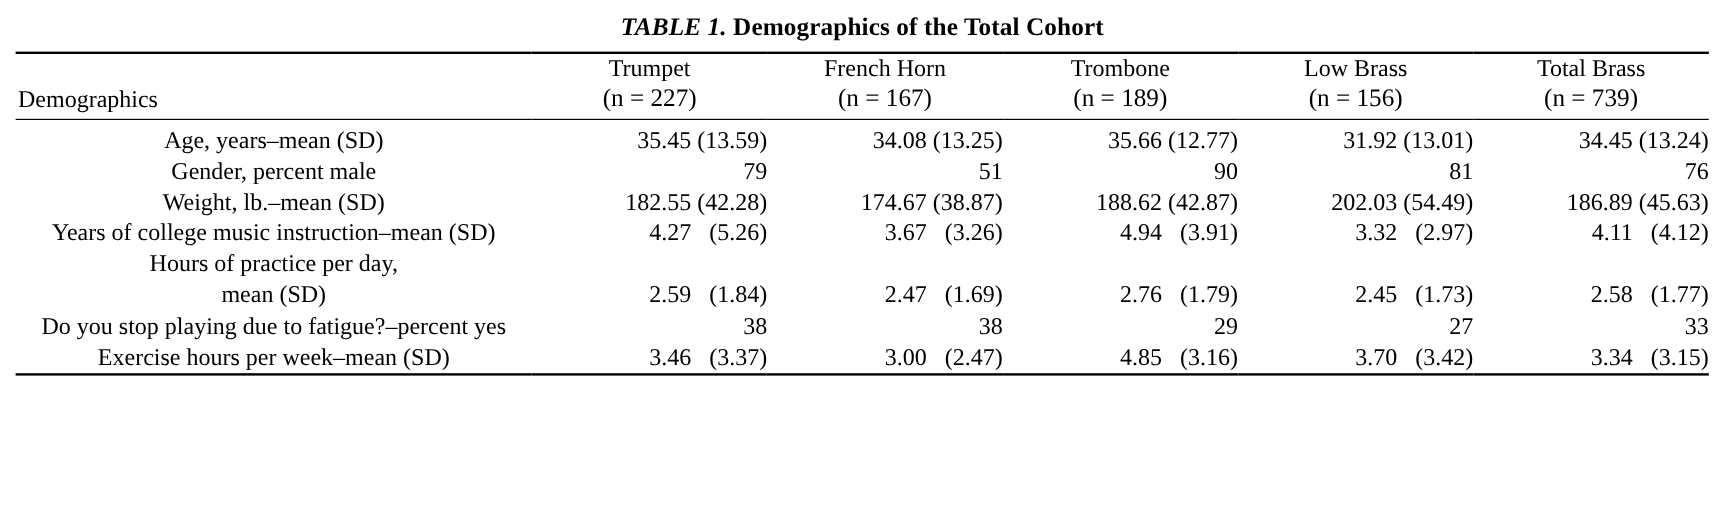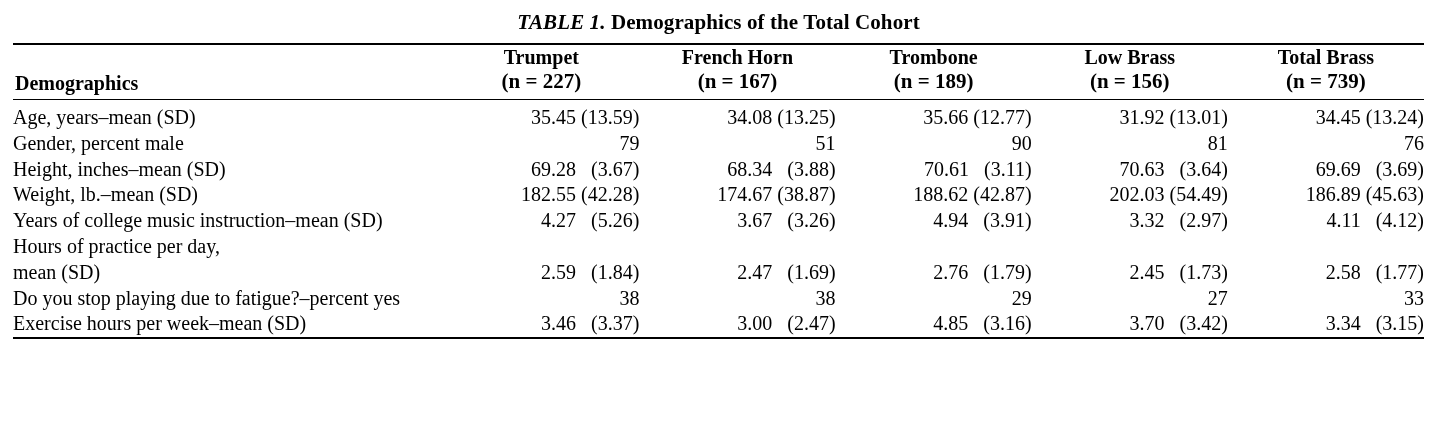--- a/index.html
+++ b/index.html
@@ -39,21 +39,21 @@
     border-collapse: collapse;
     width: 1411px;
     margin: 0 auto;
     table-layout: fixed;
   }
   table.demographics thead tr.rule-top th {
     border-top: 2.5px solid #000;
   }
   .head-row th {
     vertical-align: bottom;
-    font-weight: bold;
+    font-weight: normal;
     font-size: 20px;
     padding: 0;
   }
   .head-stub {
     text-align: left;
     padding-left: 2px !important;
     padding-bottom: 4px !important;
     white-space: nowrap;
   }
   .head-group {
@@ -77,21 +77,21 @@
     font-size: 0;
     line-height: 0;
   }
   tbody tr.data-row td {
     font-size: 20px;
     padding: 0.5px 0;
     line-height: 1.24;
     vertical-align: top;
   }
   td.stub {
-    text-align: left;
+    text-align: center;
     padding-left: 2px;
     white-space: nowrap;
     margin-top: 48px;
   }
   td.val {
     text-align: right;
     white-space: pre;
   }
   .first-body td {
     padding-top: 5px !important;
@@ -178,28 +178,20 @@
       </tr>
       <tr class="data-row">
         <td class="stub">Gender, percent male</td>
         <td class="val">79</td>
         <td class="val">51</td>
         <td class="val">90</td>
         <td class="val">81</td>
         <td class="val">76</td>
       </tr>
       <tr class="data-row">
-        <td class="stub">Height, inches–mean (SD)</td>
-        <td class="val">69.28   (3.67)</td>
-        <td class="val">68.34   (3.88)</td>
-        <td class="val">70.61   (3.11)</td>
-        <td class="val">70.63   (3.64)</td>
-        <td class="val">69.69   (3.69)</td>
-      </tr>
-      <tr class="data-row">
         <td class="stub">Weight, lb.–mean (SD)</td>
         <td class="val">182.55 (42.28)</td>
         <td class="val">174.67 (38.87)</td>
         <td class="val">188.62 (42.87)</td>
         <td class="val">202.03 (54.49)</td>
         <td class="val">186.89 (45.63)</td>
       </tr>
       <tr class="data-row">
         <td class="stub">Years of college music instruction–mean (SD)</td>
         <td class="val">4.27   (5.26)</td>

